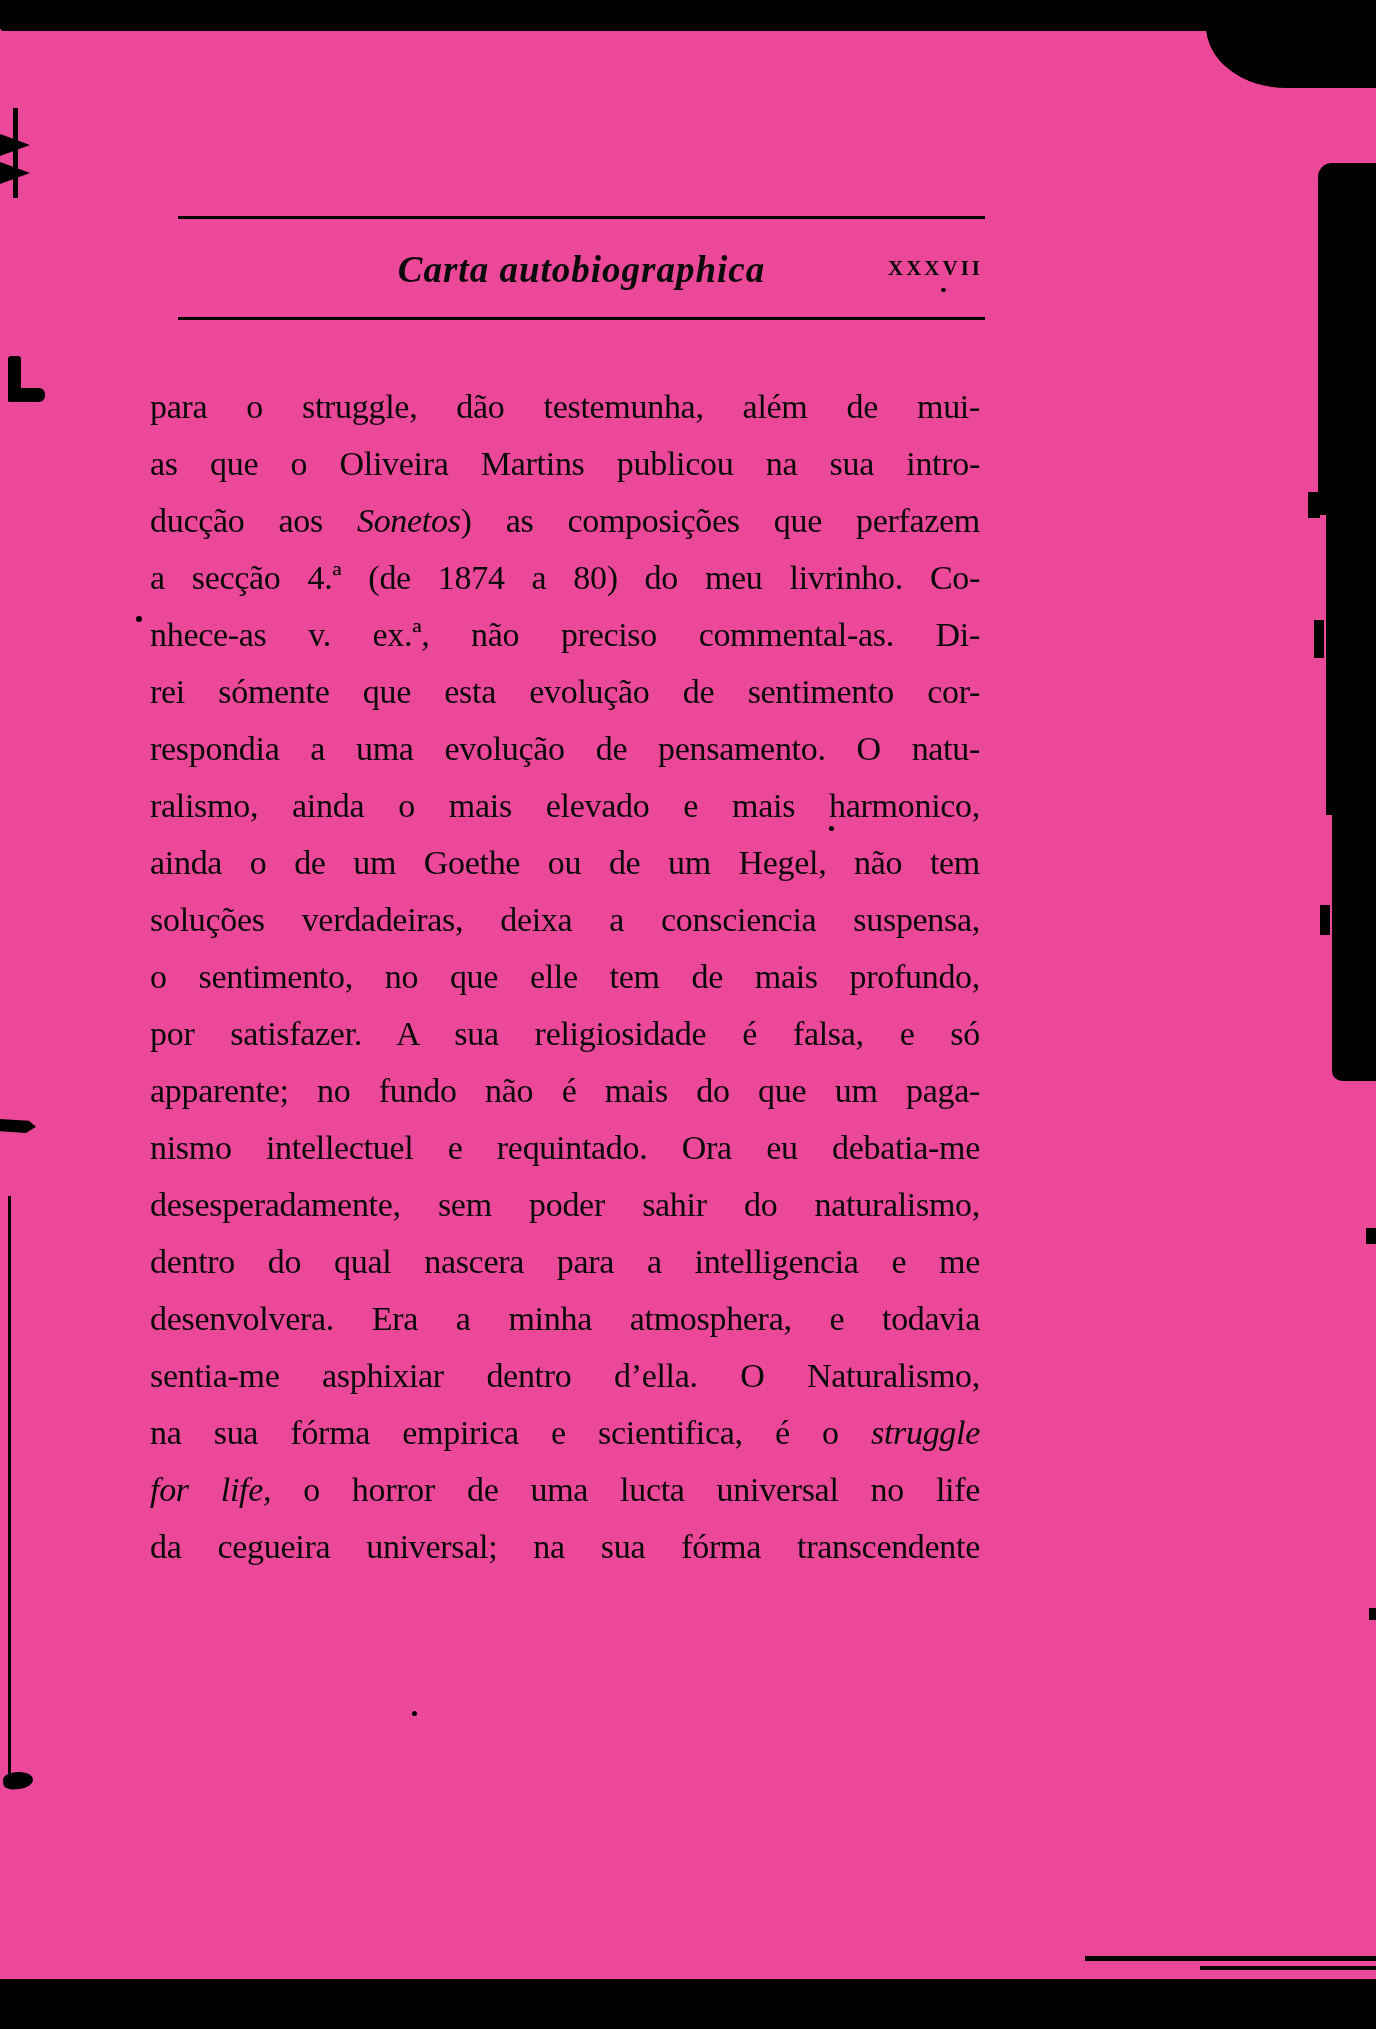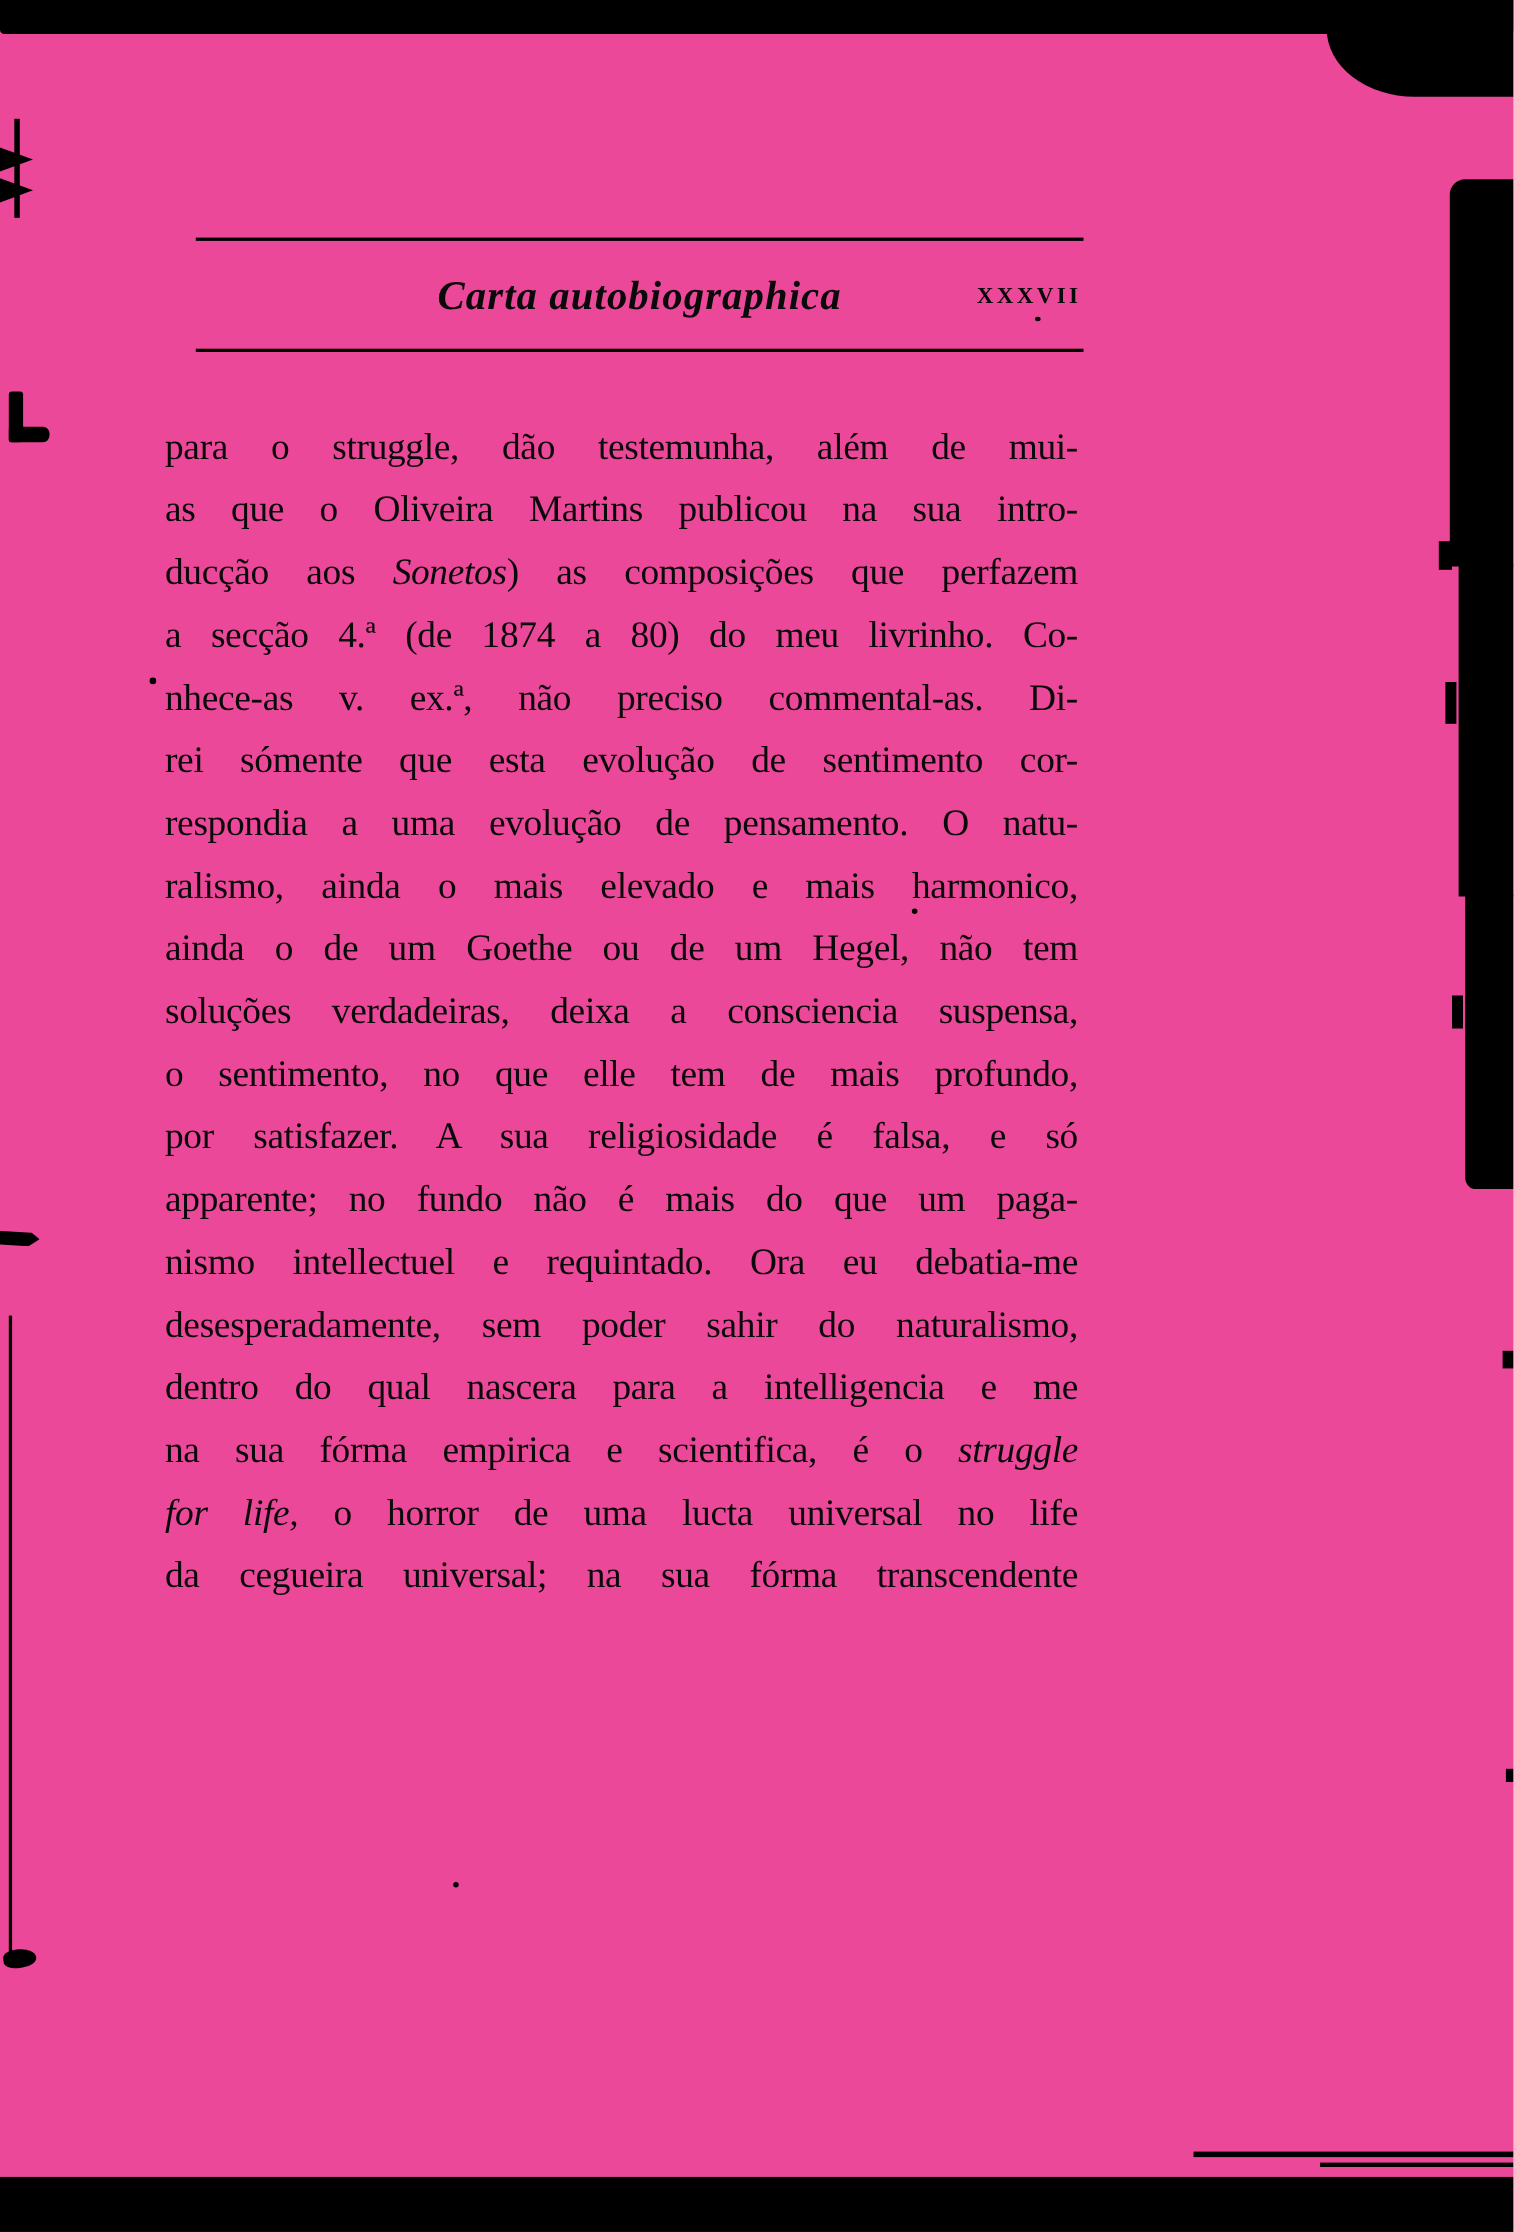--- a/index.html
+++ b/index.html
@@ -127,18 +127,20 @@
       <div class="line"><span>respondia a uma evolução de pensamento. O natu-</span></div>
       <div class="line"><span>ralismo, ainda o mais elevado e mais harmonico,</span></div>
       <div class="line"><span>ainda o de um Goethe ou de um Hegel, não tem</span></div>
       <div class="line"><span>soluções verdadeiras, deixa a consciencia suspensa,</span></div>
       <div class="line"><span>o sentimento, no que elle tem de mais profundo,</span></div>
       <div class="line"><span>por satisfazer. A sua religiosidade é falsa, e só</span></div>
       <div class="line"><span>apparente; no fundo não é mais do que um paga-</span></div>
       <div class="line"><span>nismo intellectuel e requintado. Ora eu debatia-me</span></div>
       <div class="line"><span>desesperadamente, sem poder sahir do naturalismo,</span></div>
       <div class="line"><span>dentro do qual nascera para a intelligencia e me</span></div>
+      <div class="line"><span>desenvolvera. Era a minha atmosphera, e todavia</span></div>
+      <div class="line"><span>sentia-me asphixiar dentro d’ella. O Naturalismo,</span></div>
       <div class="line"><span>na sua fórma empirica e scientifica, é o </span><span class="it">struggle</span></div>
       <div class="line"><span class="it">for life,</span><span> o horror de uma lucta universal no life</span></div>
       <div class="line"><span>da cegueira universal; na sua fórma transcendente</span></div>
     </div>
 
 </div>
 
 </body></html>

